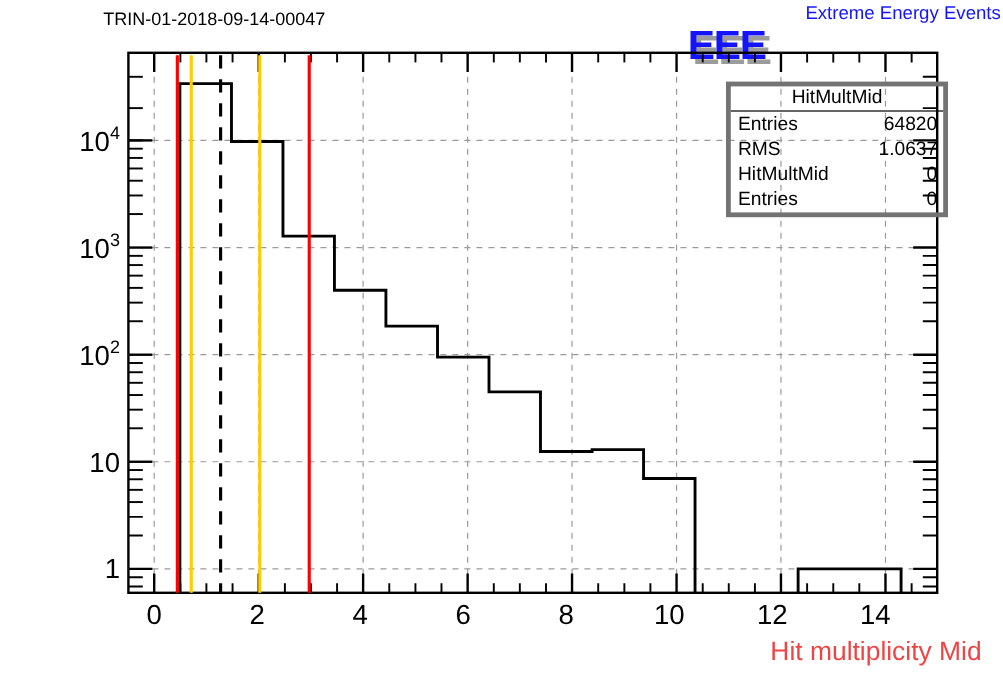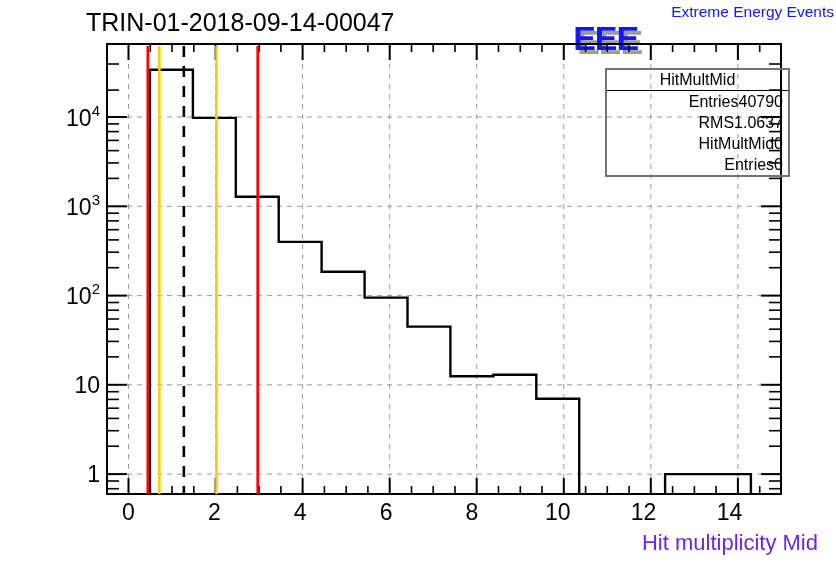--- a/index.html
+++ b/index.html
@@ -17,21 +17,21 @@
   #root {
     position: relative;
     width: 836px;
     height: 572px;
     background: #ffffff;
   }
   .plot-title {
     position: absolute;
     left: 86px;
     top: 8px;
-    font-size: 25px;
+    font-size: 15px;
     color: #000000;
     letter-spacing: 0px;
     white-space: nowrap;
     font-family: "Liberation Sans", sans-serif;
   }
   
   .logo-block {
     position: absolute;
     right: 2px;
     top: 2px;
@@ -79,46 +79,46 @@
     color: #1414ff;
     line-height: 17px;
     white-space: nowrap;
     font-family: "Liberation Sans", sans-serif;
   }
   .axis-title-x {
     position: absolute;
     right: 18px;
     top: 530px;
     font-size: 22px;
-    color: #6d28d9;
+    color: #ef4444;
     white-space: nowrap;
     font-family: "Liberation Sans", sans-serif;
   }
   
   .stats-box {
     position: absolute;
     left: 605px;
     top: 68px;
     width: 185px;
-    border: 2px solid #737373;
+    border: 4px solid #737373;
     background: transparent;
     font-size: 16px;
     color: #000000;
     font-family: "Liberation Sans", sans-serif;
     box-sizing: border-box;
   }
   .stats-title {
     text-align: center;
     border-bottom: 1px solid #000000;
     padding: 1px 0 1px 0;
     font-size: 16px;
   }
   .stats-row {
     display: flex;
-    justify-content: flex-end;
+    justify-content: space-between;
     padding: 0px 5px 0px 6px;
     line-height: 21px;
     white-space: nowrap;
   }
   svg { display:block; }
   text { font-family: "Liberation Sans", sans-serif; }
 </style>
 </head>
 <body>
 
@@ -335,21 +335,21 @@
     </g>
   </svg>
 
   <div class="axis-title-x">Hit multiplicity Mid</div>
 
   <div class="stats-box">
     <div class="stats-title">HitMultMid</div>
     <div id="stats-rows">
         <div class="stats-row">
           <span>Entries</span>
-          <span>40790</span>
+          <span>64820</span>
         </div>
         <div class="stats-row">
           <span>RMS</span>
           <span>1.0637</span>
         </div>
         <div class="stats-row">
           <span>HitMultMid</span>
           <span>0</span>
         </div>
         <div class="stats-row">

